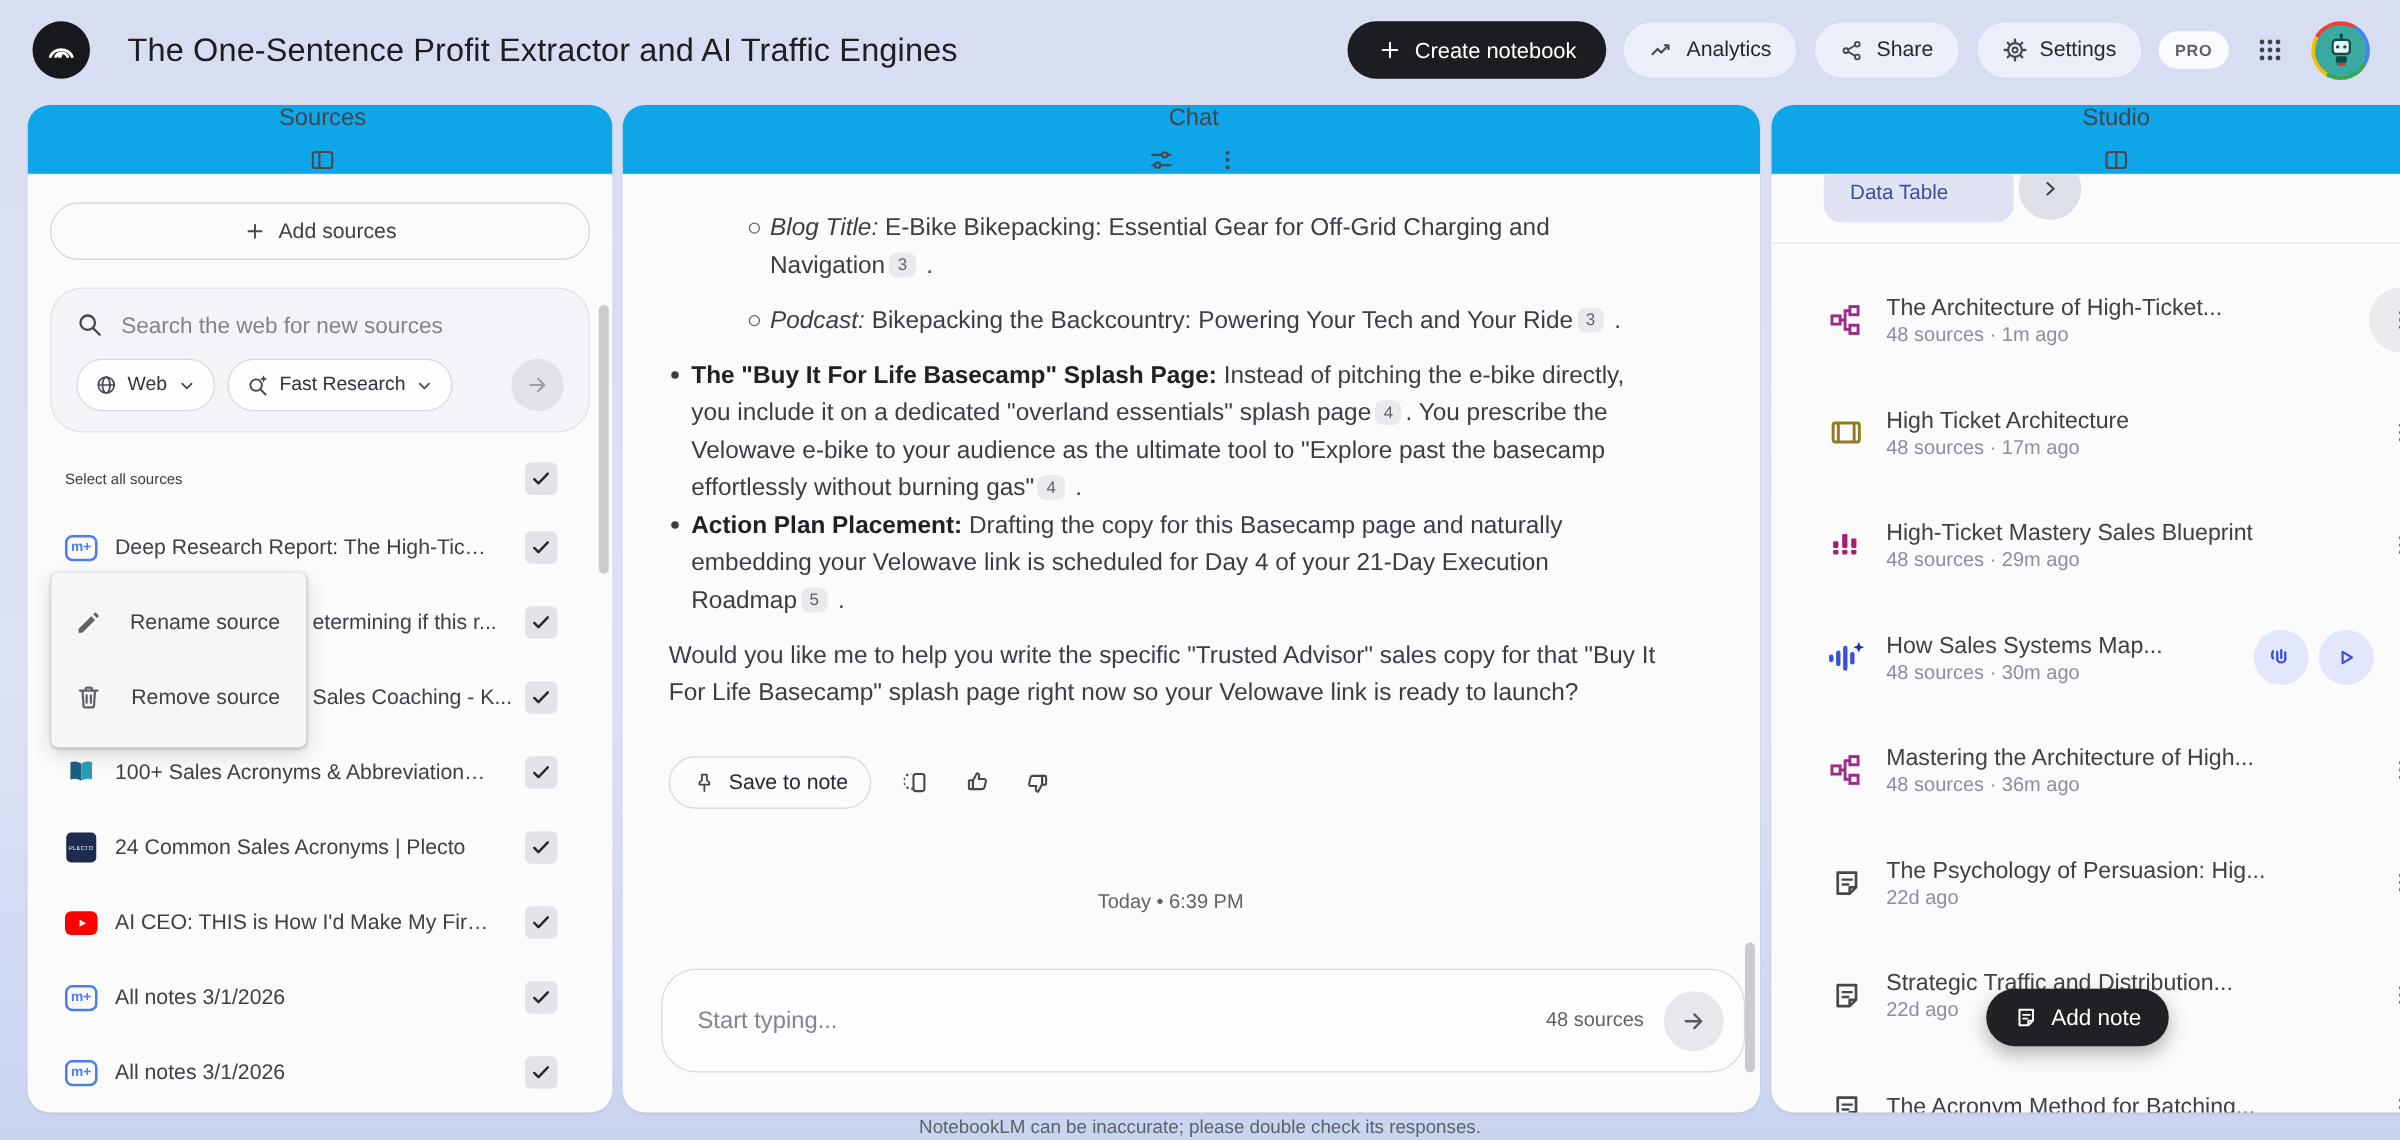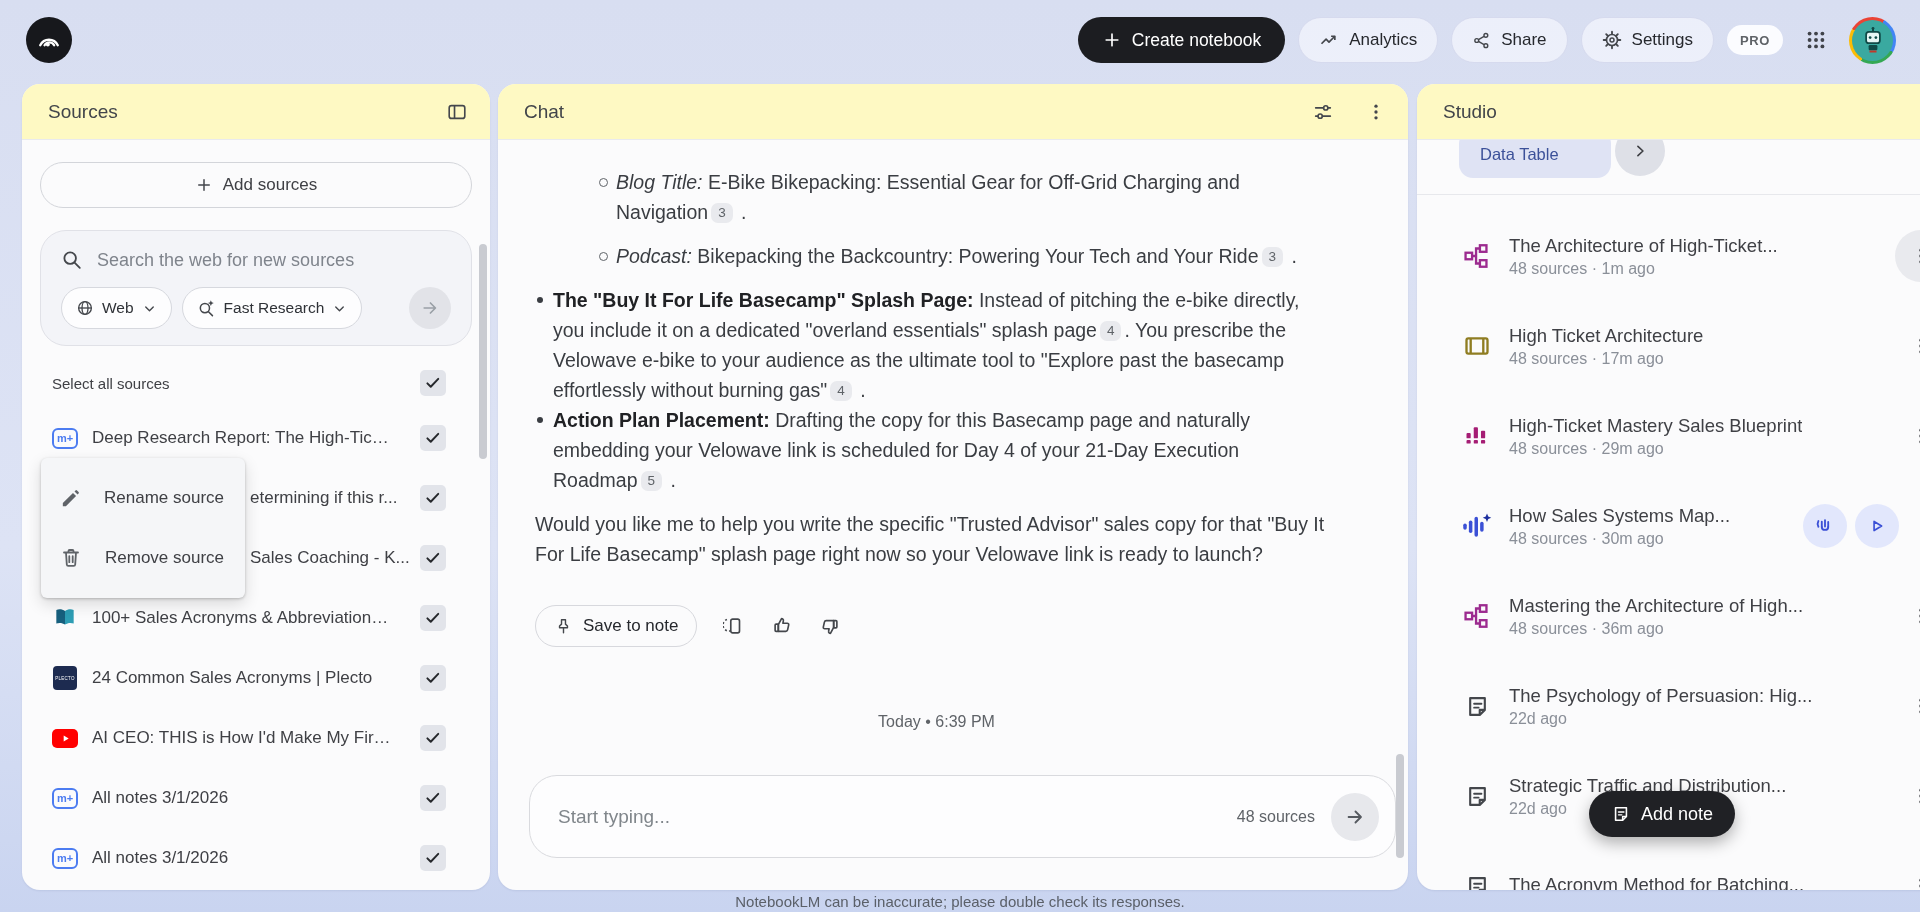--- a/index.html
+++ b/index.html
@@ -28,42 +28,42 @@
   .grid-btn { width:40px; height:40px; display:flex; align-items:center; justify-content:center; cursor:pointer; }
   .avatar { width:47px; height:47px; border-radius:50%; padding:3px;
     background:conic-gradient(from -60deg,#ea4335 0 90deg,#4285f4 90deg 180deg,#34a853 180deg 270deg,#fbbc05 270deg 360deg); cursor:pointer; }
   .avatar-inner { width:100%; height:100%; border-radius:50%; background:#3aa9a0;
     display:flex; align-items:center; justify-content:center; overflow:hidden; }
 
   
   .panel { position:absolute; top:84px; height:806px; background:#fbfbfc;
     border-radius:18px; box-shadow:0 1px 2px rgba(27,36,84,.08); overflow:hidden; }
   .panel-head { height:56px; display:flex; align-items:center; justify-content:space-between;
-    padding:0 22px 0 26px; border-bottom:1px solid #e9eaee; position:relative; z-index:5; background:#fef9c3; }
+    padding:0 22px 0 26px; border-bottom:1px solid #e9eaee; position:relative; z-index:5; background:#0ea5e9;flex-direction:column; }
   .panel-title { font-size:19px; color:#42454a; }
   .head-ico { color:#44474c; display:flex; cursor:pointer; }
   .scroll-thumb { position:absolute; width:8px; border-radius:4px; background:#c9cbd1; }
 
   
   .sources-panel { left:22px; width:468px; }
   .add-sources { margin:22px 18px 0; height:46px; border:1px solid #d3d5da; border-radius:23px;
     display:flex; align-items:center; justify-content:center; gap:10px;
     font-size:17px; color:#3f4045; cursor:pointer; background:transparent; }
   .search-card { margin:22px 18px 0; border:1px solid #e0e1e7; background:#f3f4f8;
     border-radius:26px; padding:18px 20px 16px; }
   .search-row { display:flex; align-items:center; gap:14px; color:#5f6368; }
   .search-row input { border:none; outline:none; background:transparent; flex:1;
     font-size:18px; color:#3f4045; font-family:inherit; }
   .search-row input::placeholder { color:#7f848c; }
   .filter-row { margin-top:16px; display:flex; align-items:flex-start; gap:10px; }
   .filter-pill { height:42px; border-radius:21px; border:1px solid #d6d8de; background:#fdfdfe;
     display:flex; align-items:center; gap:8px; padding:0 14px; font-size:15.5px; color:#2f3237; cursor:pointer; }
   .send-round { width:42px; height:42px; border-radius:50%; background:#e2e3e8; margin-left:auto;
     display:flex; align-items:center; justify-content:center; color:#9aa0a6; cursor:pointer; }
-  .select-all { margin-top:24px; padding:0 44px 0 30px; display:flex; align-items:center; font-size:15px; color:#3f4045; }
+  .select-all { margin-top:24px; padding:0 44px 0 30px; display:flex; align-items:center; font-size:12px; color:#3f4045; }
   .checkbox { width:26px; height:26px; border-radius:5px; background:#e2e4ea; margin-left:auto;
     display:flex; align-items:center; justify-content:center; cursor:pointer; flex:0 0 auto; }
   .src-list { list-style:none; margin-top:12px; }
   .src-row { height:60px; display:flex; align-items:center; padding:0 44px 0 30px; position:relative; cursor:pointer; }
   .src-ico { width:26px; height:26px; display:flex; align-items:center; justify-content:center; margin-right:14px; flex:0 0 auto; }
   .src-label { font-size:17px; color:#3f4045; white-space:nowrap; overflow:hidden; text-overflow:ellipsis; max-width:300px; }
   .src-row.covered .src-label { position:absolute; left:228px; max-width:168px; }
   .mplus { width:26px; height:21px; border:2px solid #4c7cf1; border-radius:6px; color:#4c7cf1;
     font-size:11px; font-weight:bold; display:flex; align-items:center; justify-content:center; }
   .yt { width:26px; height:19px; background:#f00; border-radius:5px; display:flex; align-items:center; justify-content:center; }
@@ -140,20 +140,21 @@
 <div class="stage">
 
   <header class="topbar">
     <div class="logo">
       <svg width="28" height="28" viewBox="0 0 24 24" fill="none">
         <path d="M4.5 16.5A8.3 8.3 0 0 1 19.5 16.5" stroke="#fff" stroke-width="2" stroke-linecap="round"></path>
         <path d="M8.2 16.5A4.6 4.6 0 0 1 16.4 16.5" stroke="#fff" stroke-width="2" stroke-linecap="round"></path>
         <circle cx="11" cy="15.8" r="1.7" fill="#fff"></circle>
       </svg>
     </div>
+    <div class="app-title">The One-Sentence Profit Extractor and AI Traffic Engines</div>
     <div class="topbar-actions">
       <button class="btn-dark" style="border:none;font-family:inherit;">
         <span class="head-ico" style="color:#fff">
           <svg width="20" height="20" viewBox="0 0 24 24" fill="none">
               <path d="M12 5v14M5 12h14" stroke="currentColor" stroke-width="2" stroke-linecap="round"></path>
             </svg>
         </span>
         <span>Create notebook</span>
       </button>
       <div class="btn-pill">

